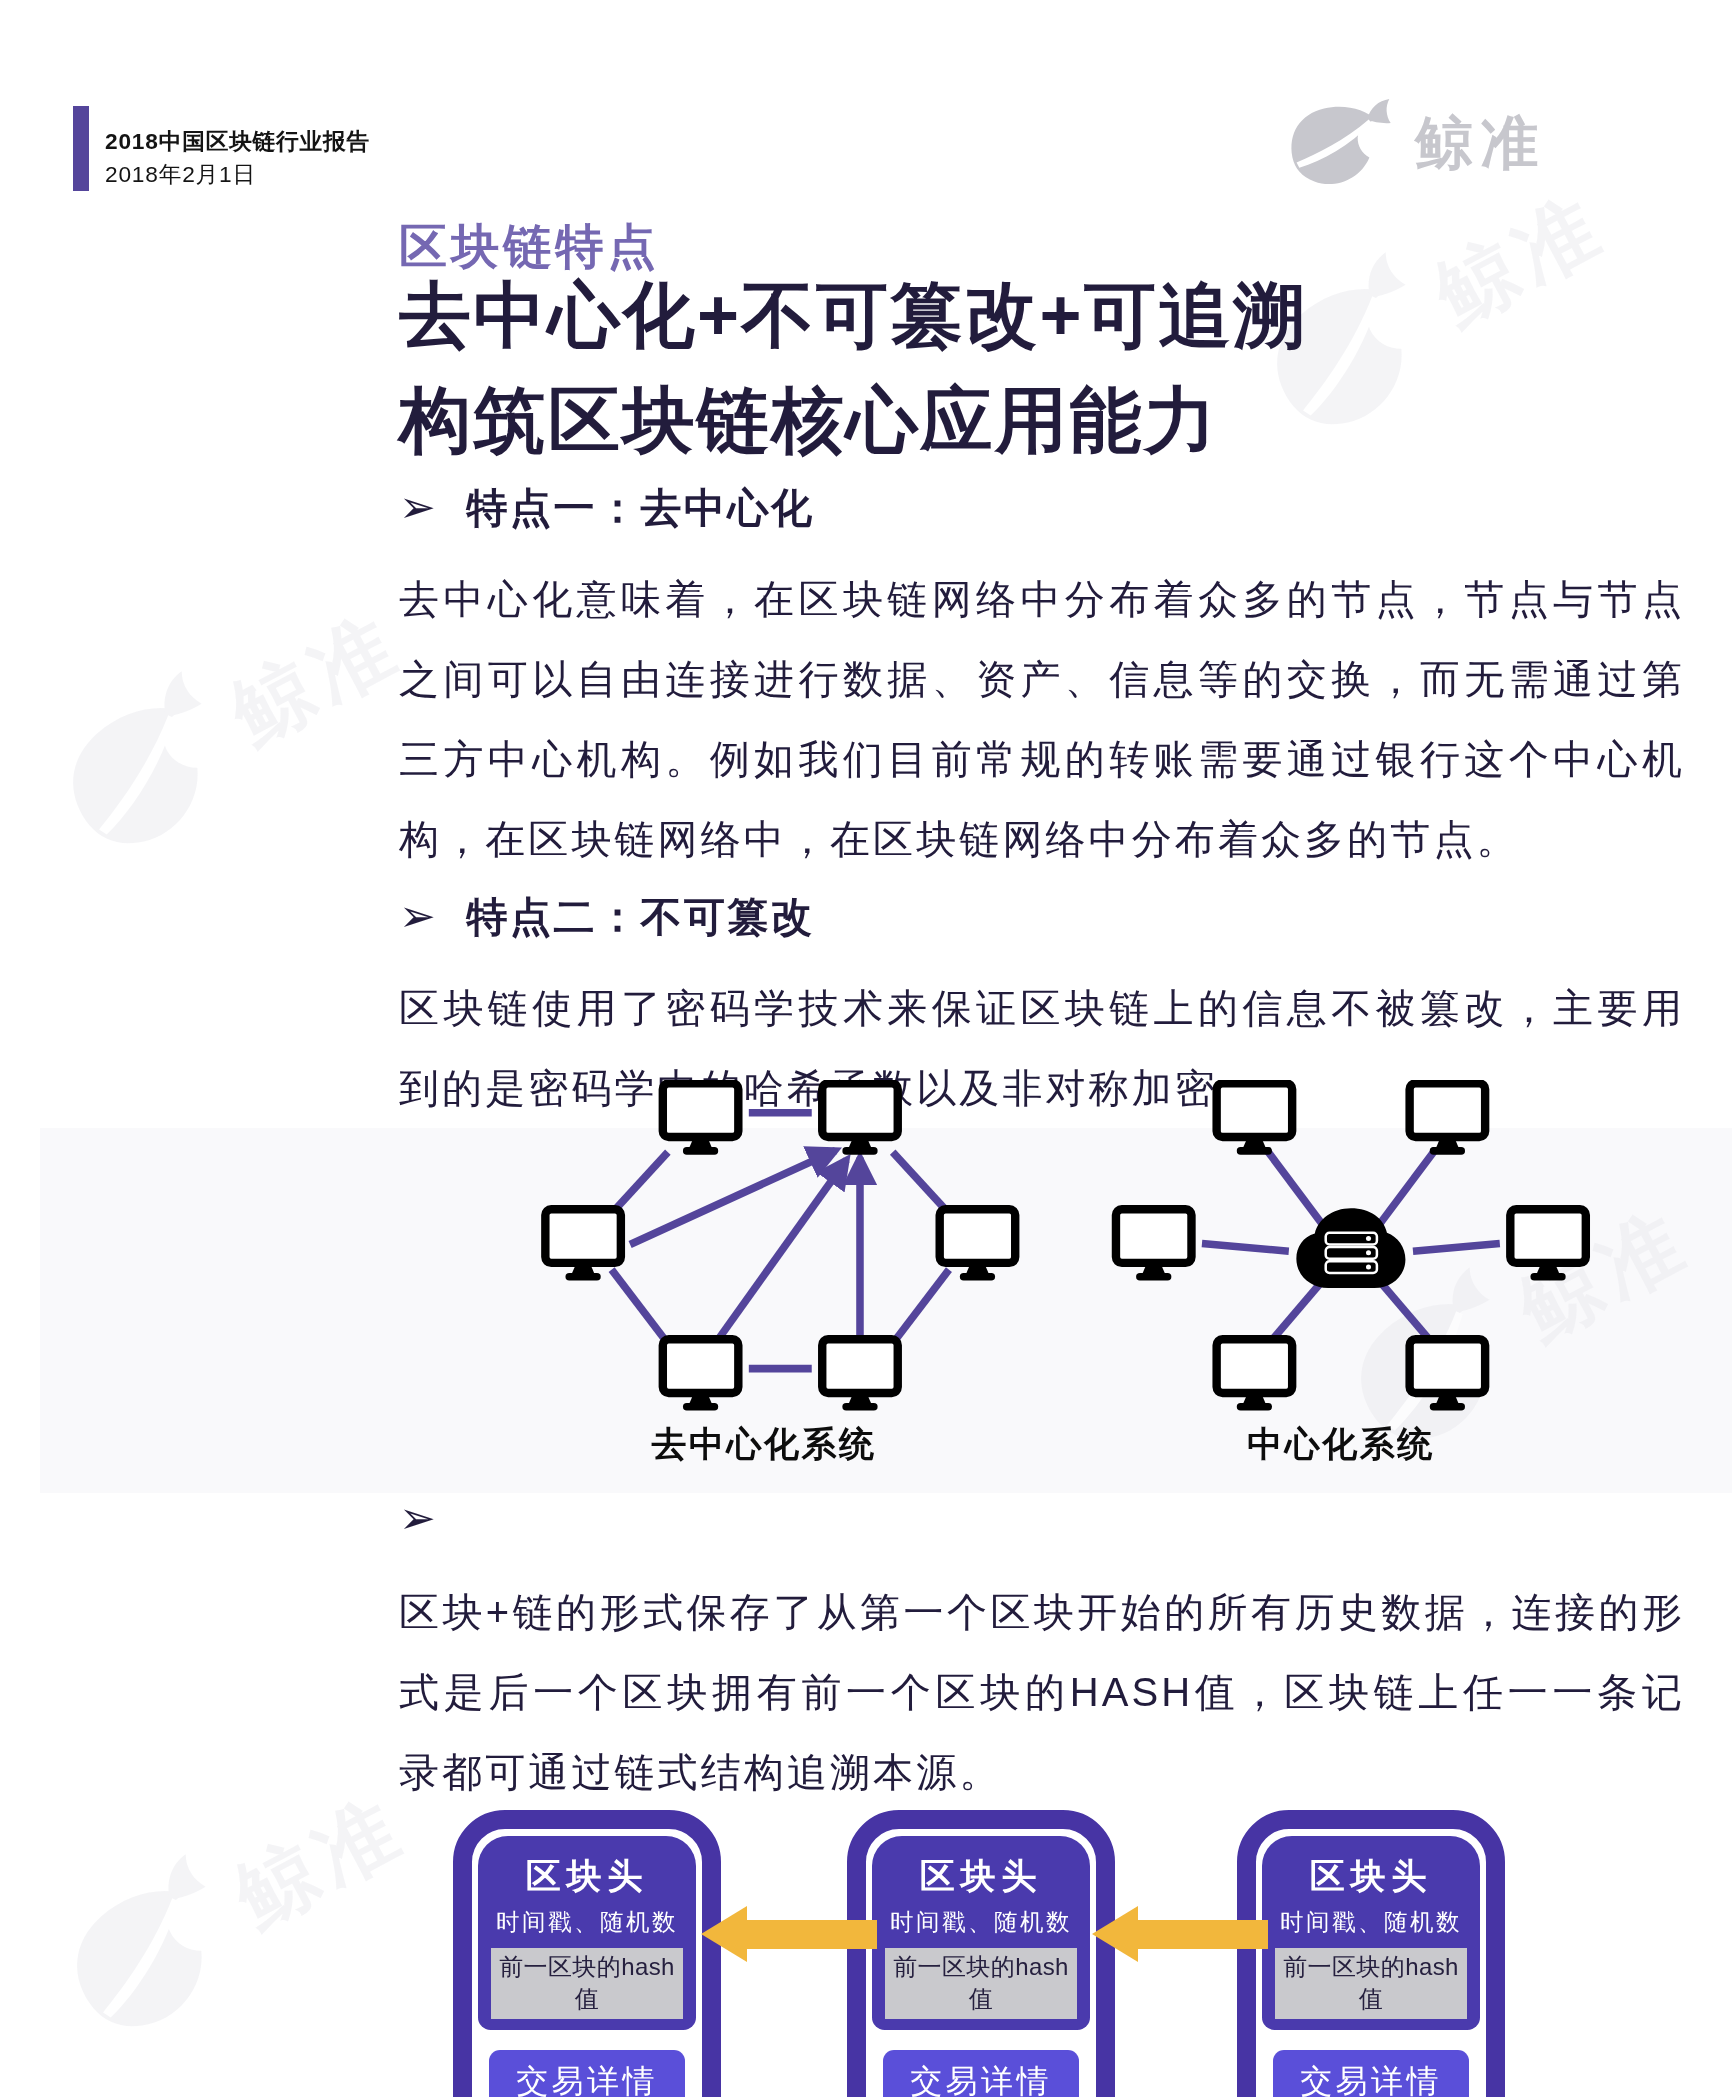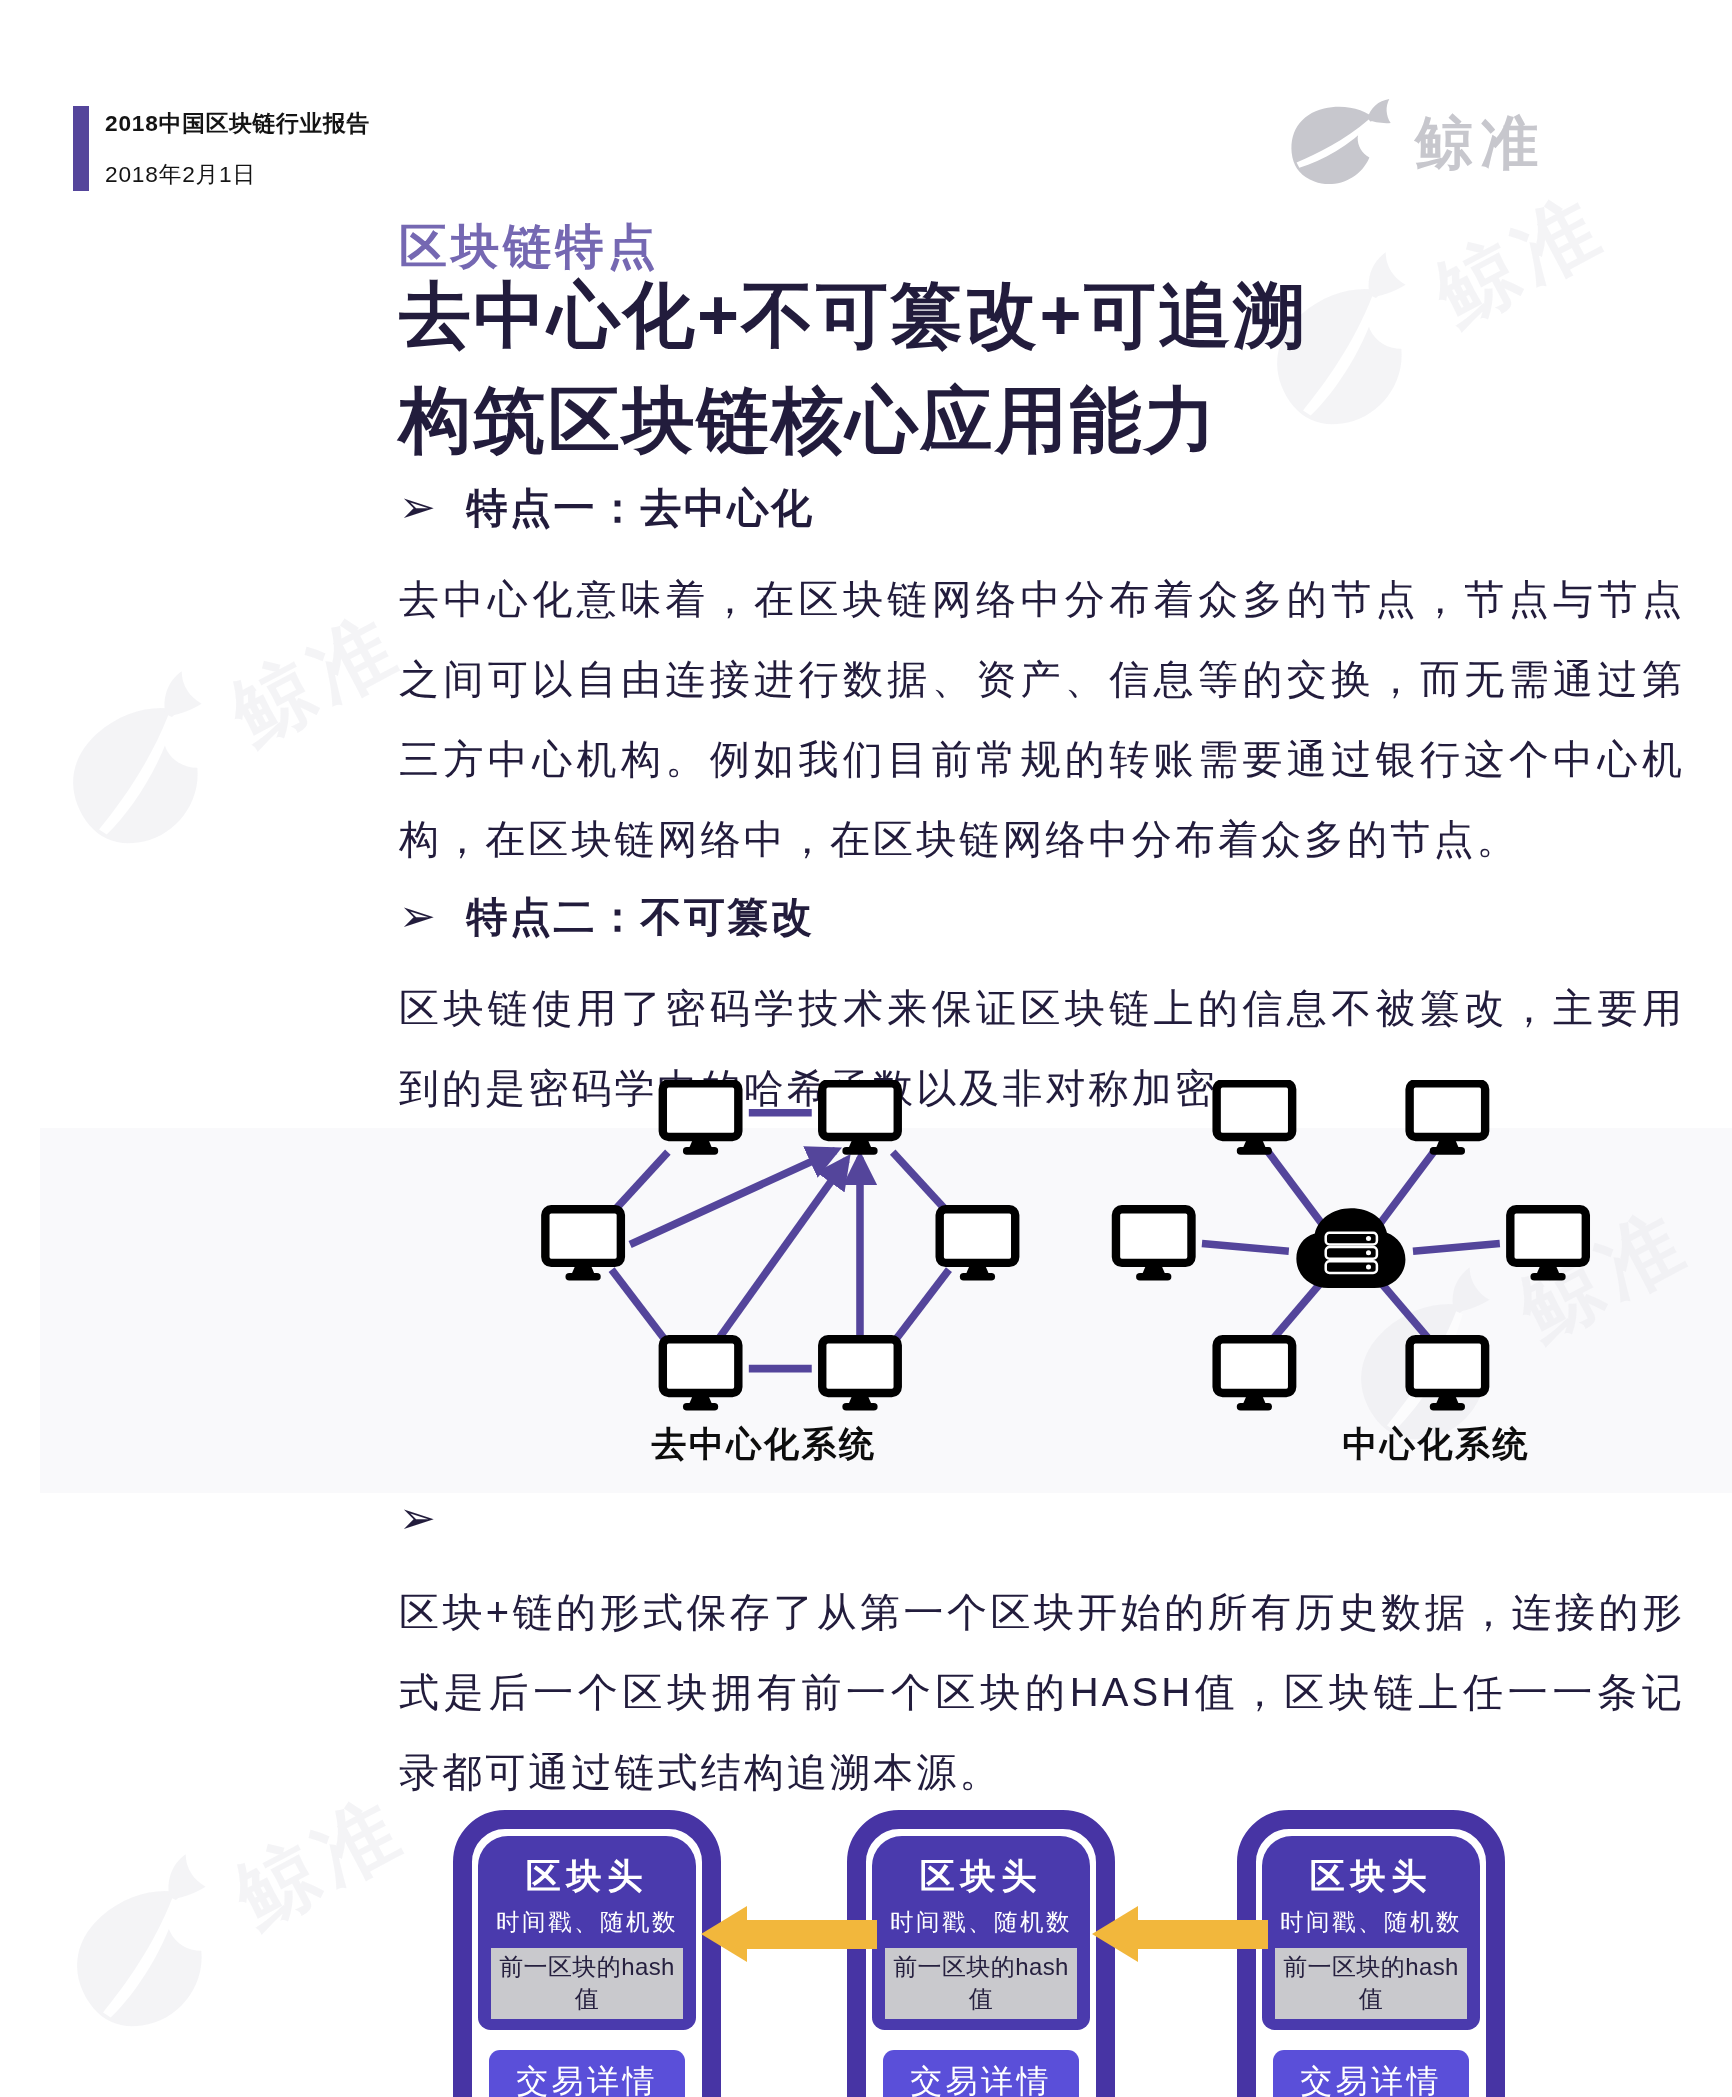--- a/index.html
+++ b/index.html
@@ -1,20 +1,20 @@
 <!DOCTYPE html>
 <html style="font-size:6.7px"><head>
 <meta charset="utf-8">
 <style>
   html,body{margin:0;padding:0;background:#ffffff;}
   .page{position:relative;width:1733px;height:2453px;background:#ffffff;overflow:hidden;
         font-family:"Liberation Sans",sans-serif;color:#221C3C;}
   
   .accent-bar{position:absolute;left:73px;top:106px;width:16px;height:85px;background:#54459B;}
-  .report-title{position:absolute;left:105px;top:108px;font-size:22.7px;font-weight:600;color:#141414;letter-spacing:0.8px;}
+  .report-title{position:absolute;left:105px;top:126px;font-size:22.7px;font-weight:600;color:#141414;letter-spacing:0.8px;}
   .report-date{position:absolute;left:105px;top:159px;font-size:22.7px;font-weight:500;color:#141414;letter-spacing:0.8px;}
   .logo{position:absolute;left:1284px;top:99px;display:flex;align-items:center;color:#C7C7CD;}
   .logo svg{width:111px;height:90px;}
   .logo-text{font-size:58px;font-weight:bold;letter-spacing:7.6px;margin-left:20px;color:#C7C7CD;}
   
   .watermark{position:absolute;display:flex;align-items:center;color:#ECECF0;opacity:.55;
              transform:rotate(-28deg);pointer-events:none;}
   .watermark svg{width:176px;height:143px;}
   .wm-text{font-size:80px;font-weight:bold;letter-spacing:9.2px;margin-left:17px;}
   .band{position:absolute;left:40px;top:1128px;width:1693px;height:365px;background:#F9F9FB;}
@@ -163,21 +163,21 @@
     <g transform="translate(570,300)">
       <path d="M130 6 C86 6 52 32 44 66 C16 74 0 98 0 126 C0 166 34 196 76 196 L186 196 C228 196 260 166 260 128 C260 98 242 74 216 64 C208 30 176 6 130 6 Z" fill="#000000"></path>
       <rect x="70" y="64" width="122" height="28" rx="9" fill="#000000" stroke="#ffffff" stroke-width="6"></rect>
       <rect x="70" y="98" width="122" height="28" rx="9" fill="#000000" stroke="#ffffff" stroke-width="6"></rect>
       <rect x="70" y="132" width="122" height="28" rx="9" fill="#000000" stroke="#ffffff" stroke-width="6"></rect>
       <circle cx="172" cy="78" r="6" fill="#ffffff"></circle>
       <circle cx="172" cy="112" r="6" fill="#ffffff"></circle>
       <circle cx="172" cy="146" r="6" fill="#ffffff"></circle>
     </g>
   </svg>
-  <div class="net-label" style="left:1152px;top:1421px;text-align:right;">中心化系统</div>
+  <div class="net-label" style="left:1152px;top:1421px;">中心化系统</div>
 
   <div class="feature-head" style="top:1494px;">
     <span class="bullet">➢</span>
   </div>
   <div class="para" style="top:1572px;">区块+链的形式保存了从第一个区块开始的所有历史数据，连接的形式是后一个区块拥有前一个区块的HASH值，区块链上任一一条记录都可通过链式结构追溯本源。</div>
 
   <div class="block" style="left:453px;">
     <div class="block-header">
       <div class="bh-title">区块头</div>
       <div class="bh-sub">时间戳、随机数</div>

